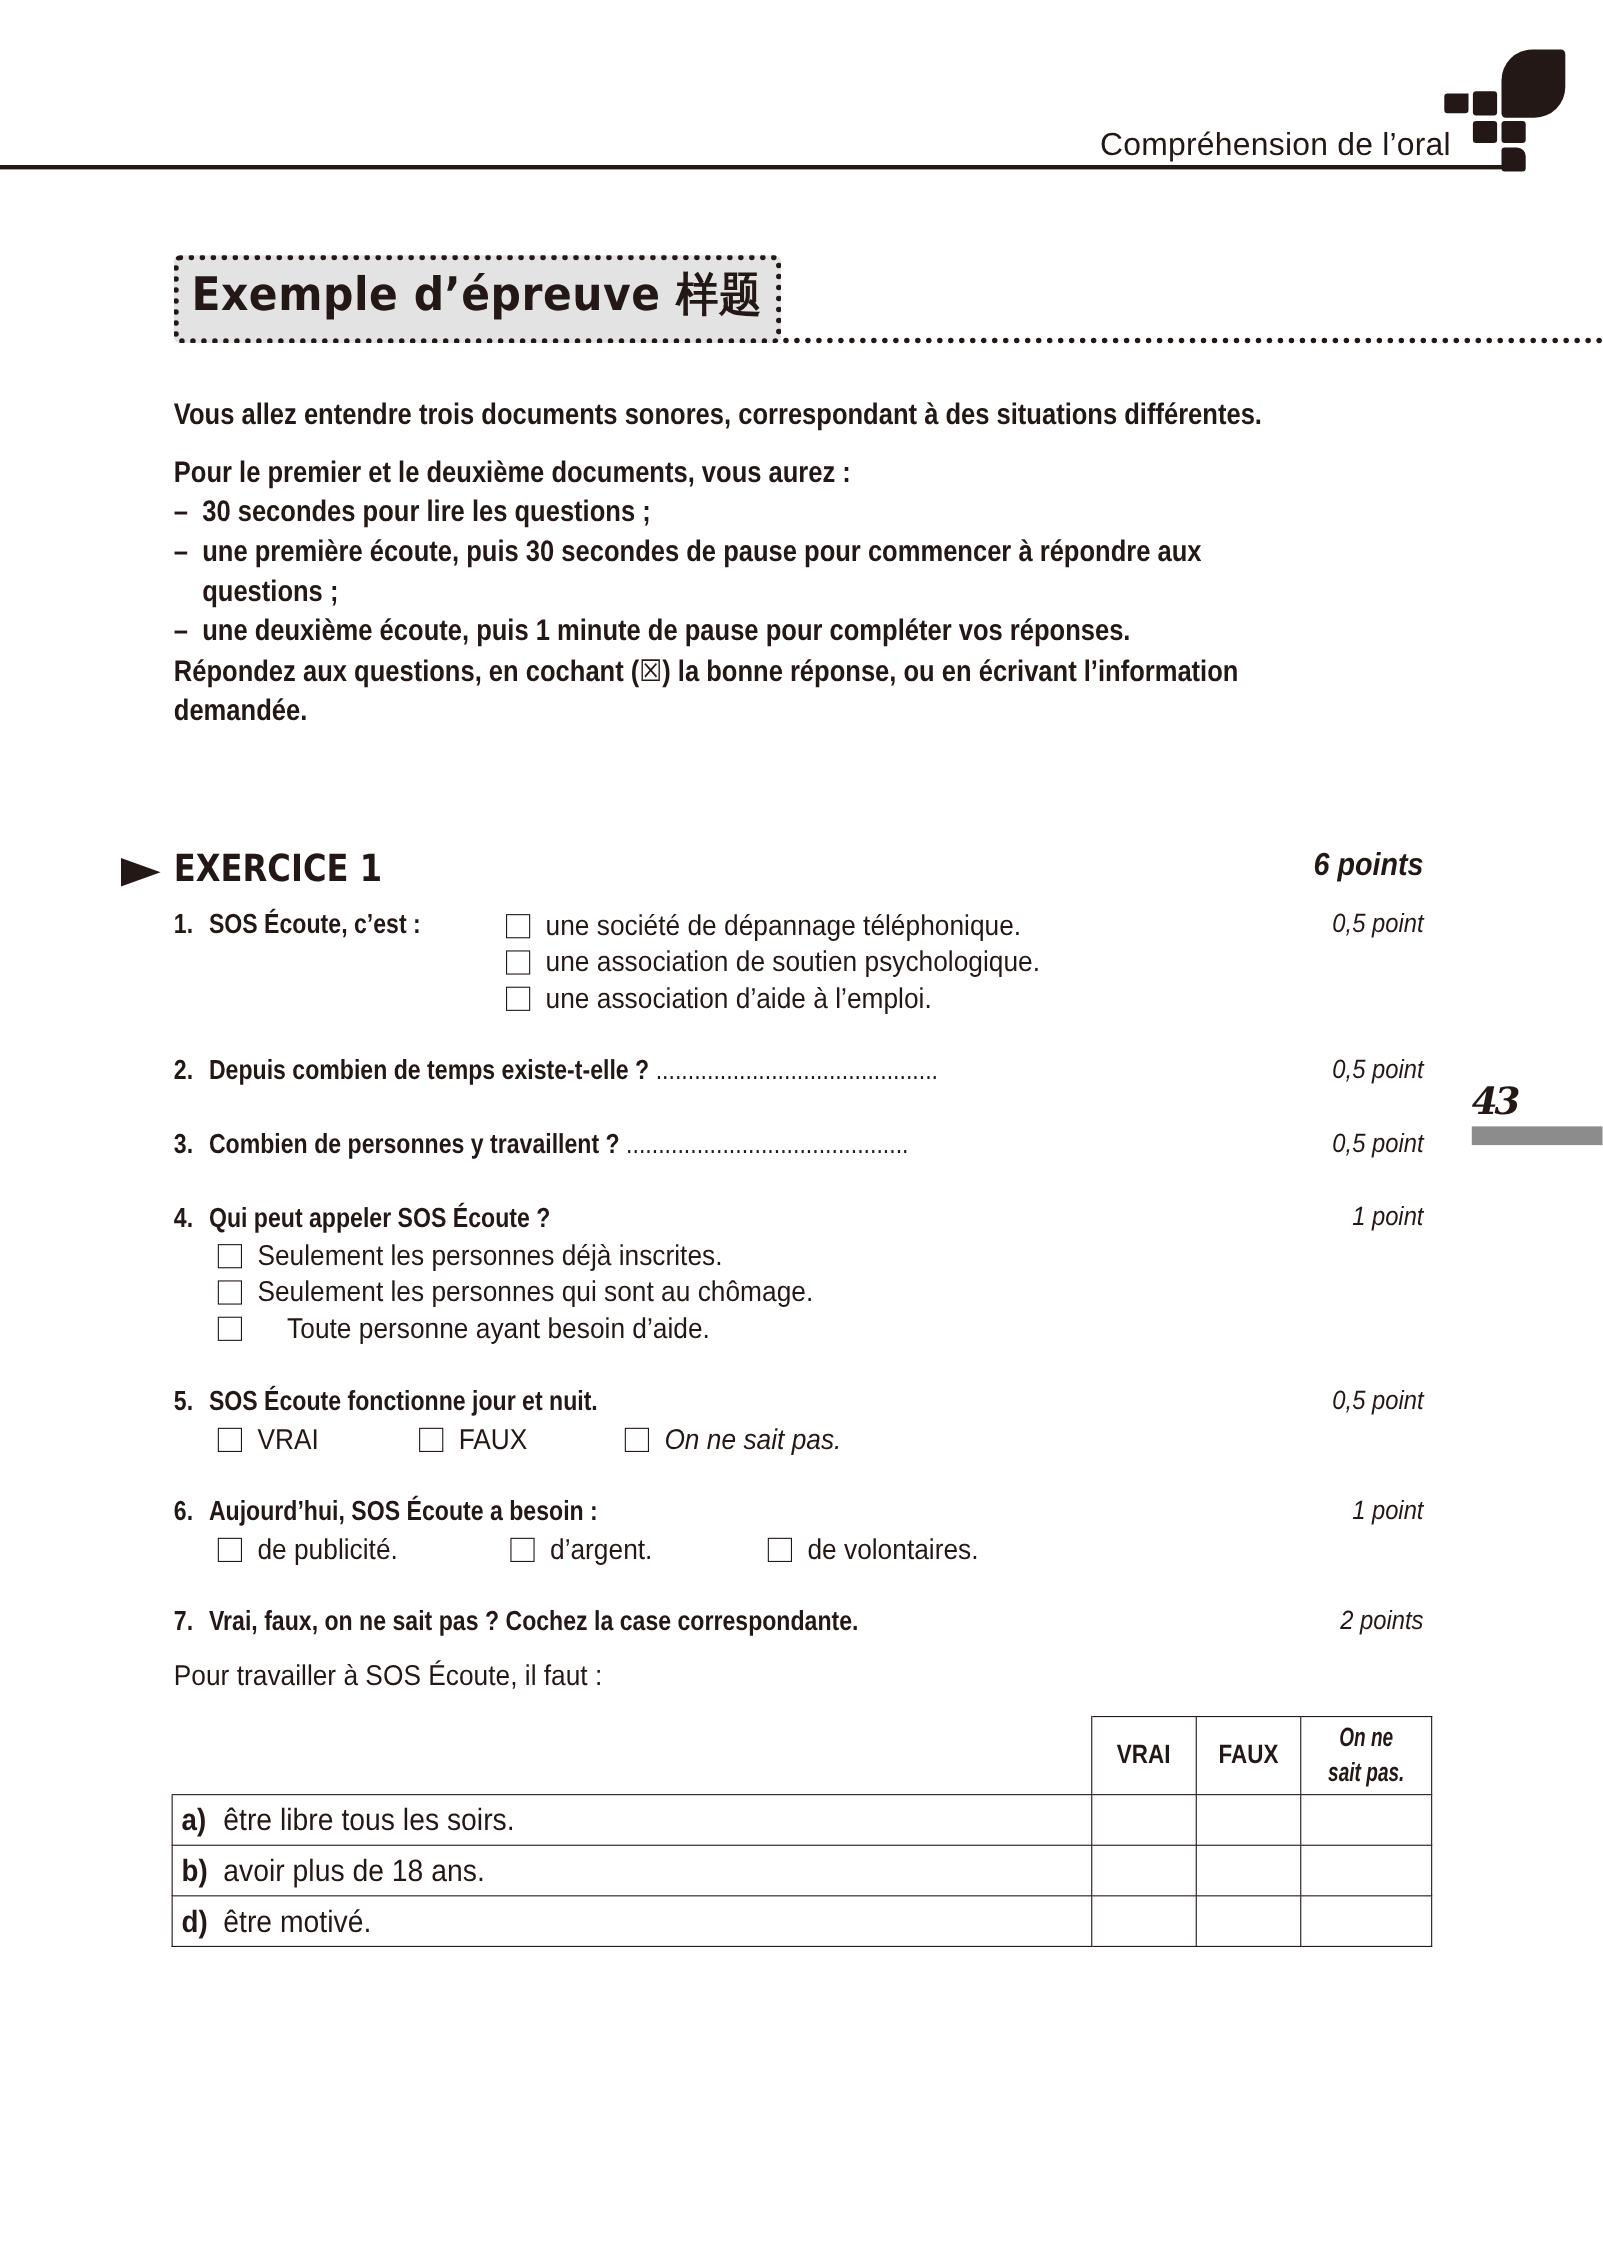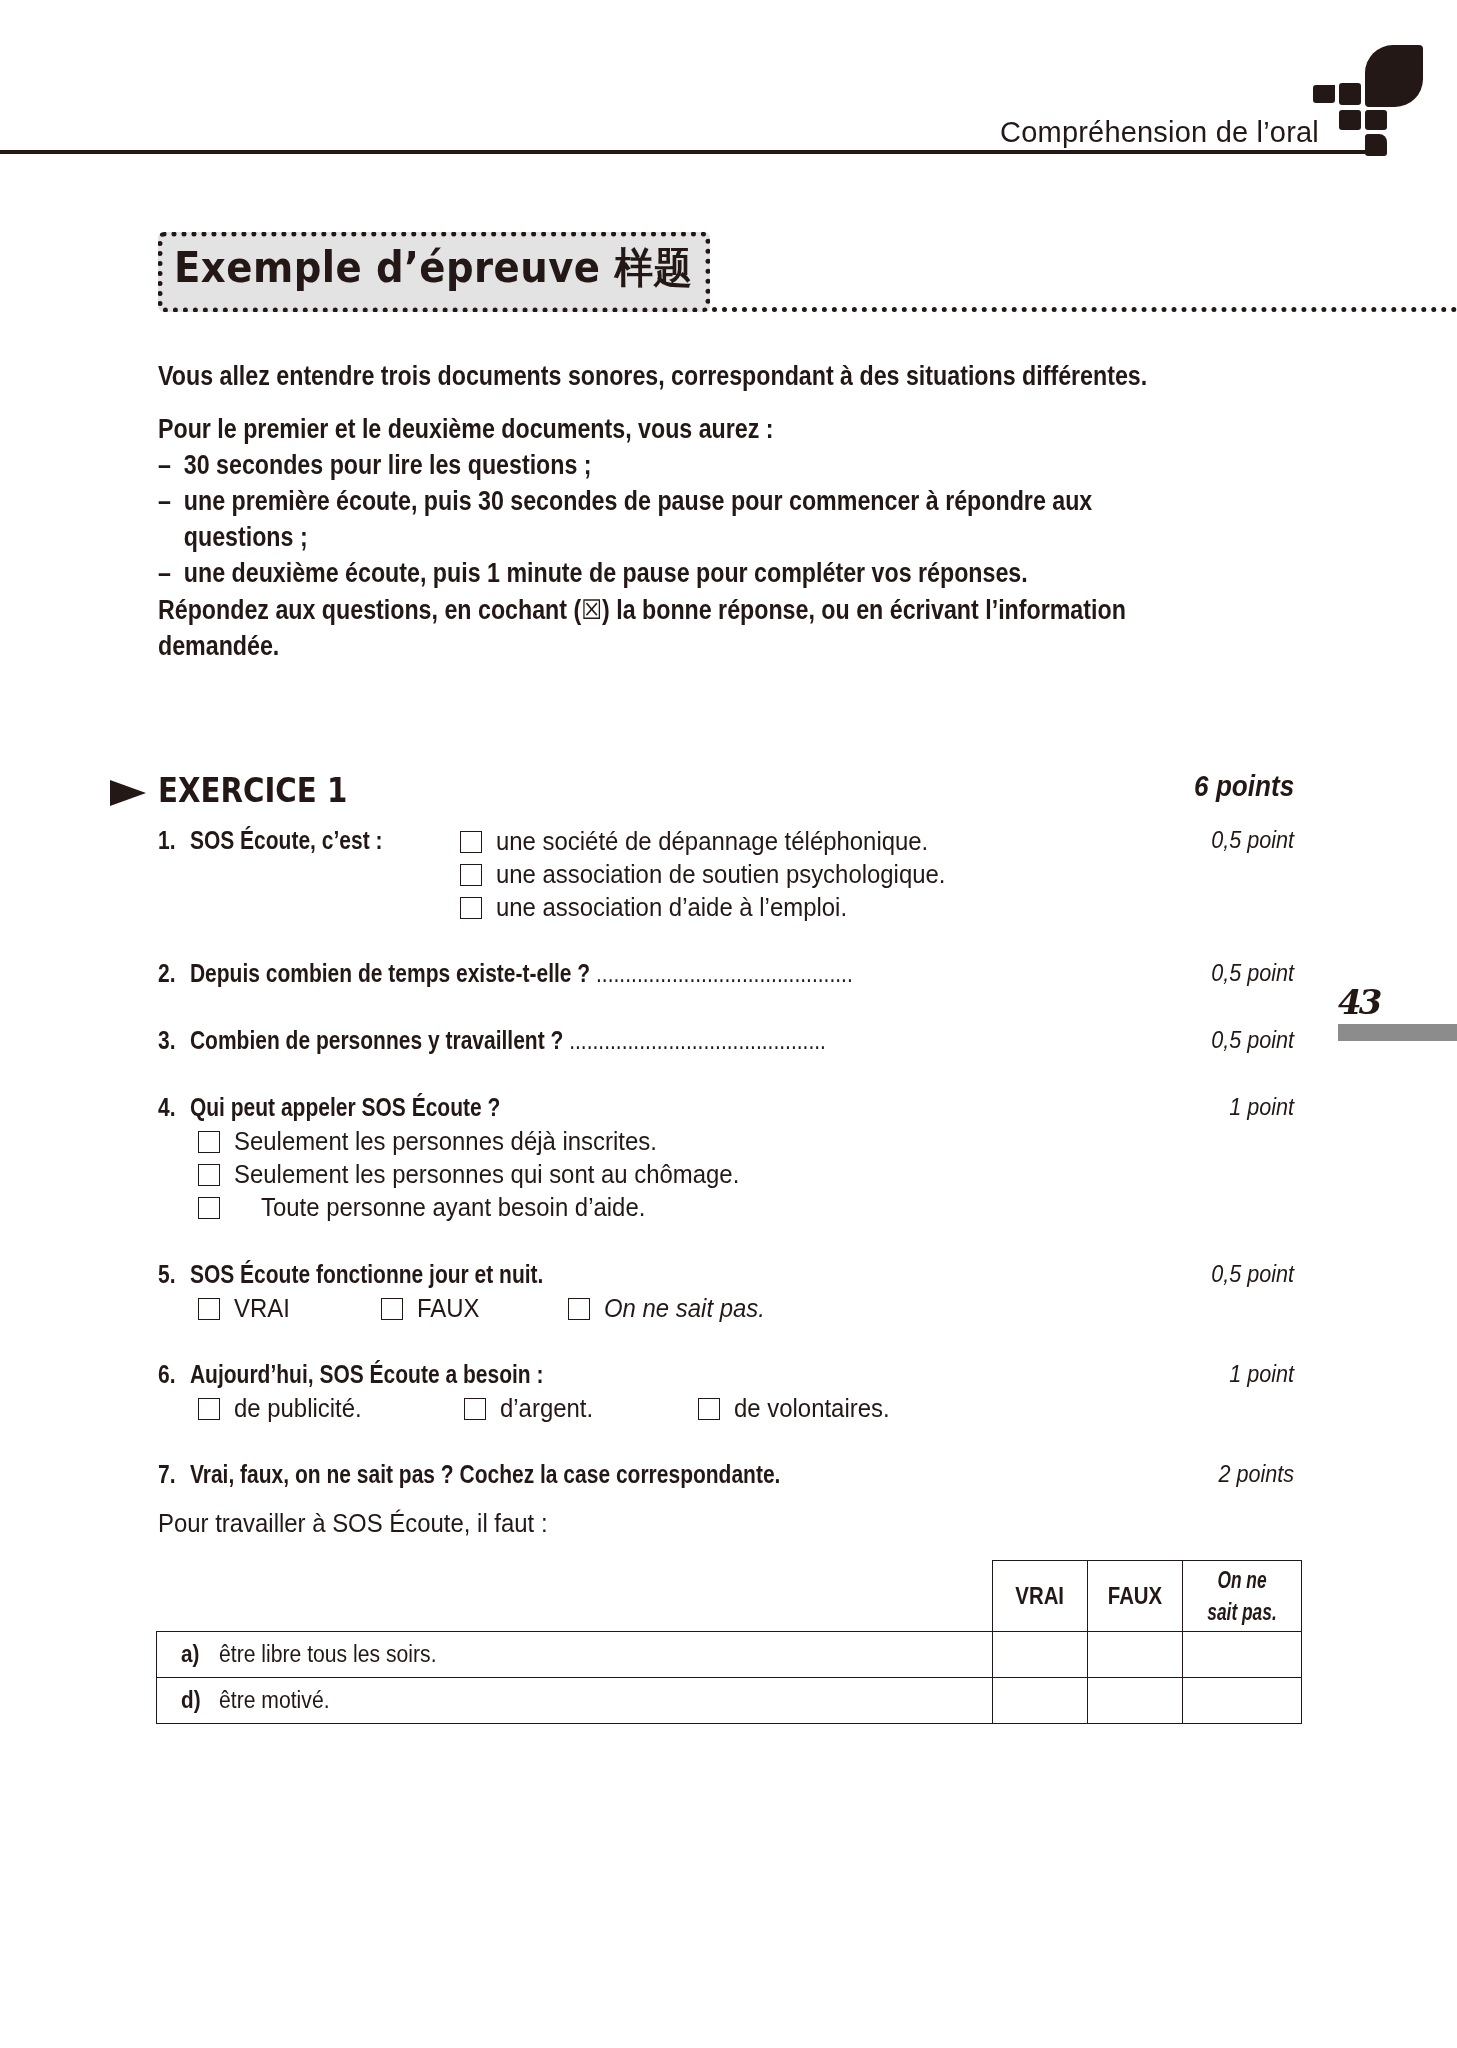--- a/index.html
+++ b/index.html
@@ -37,21 +37,21 @@
   .plain { position: absolute; left: 158px; font-family: "Liberation Sans", sans-serif; font-size: 26px; transform: scaleX(0.92); transform-origin: left; white-space: nowrap; }
 
   
   table.tf { position: absolute; left: 156px; top: 1560px; border-collapse: collapse; }
   table.tf td, table.tf th { border: 1.5px solid #231815; padding: 0; }
   table.tf th { height: 70px; font-family: "Liberation Sans", sans-serif; font-weight: bold; font-size: 24px; text-align: center; vertical-align: middle; }
   table.tf th.blank { border-top: none; border-left: none; }
   table.tf th span { display: inline-block; transform: scaleX(0.85); }
   table.tf th.it span { font-style: italic; line-height: 32px; }
   table.tf td { height: 45px; }
-  table.tf td.stmt { width: 836px; font-family: "Liberation Sans", sans-serif; font-size: 23px; padding-left: 24px; box-sizing: border-box; }
+  table.tf td.stmt { width: 836px; font-family: "Liberation Sans", sans-serif; font-size: 28px; padding-left: 8px; box-sizing: border-box; }
   table.tf td.stmt .lt { font-weight: bold; display: inline-block; width: 38px; transform: scaleX(0.9); transform-origin: left; }
   table.tf td.stmt .st { display: inline-block; transform: scaleX(0.92); transform-origin: left; }
   table.tf td.cell { width: 94px; }
   table.tf td.cell.wide { width: 118px; }
 
   
   .pagenum { position: absolute; left: 1338px; top: 982px; font-family: "DejaVu Serif", serif; font-weight: bold; font-size: 34px; color: #231815; letter-spacing: -3px; font-style: italic; }
   .pagebar { position: absolute; left: 1338px; top: 1024px; width: 119px; height: 17px; background: #8c8c8c; }
 </style>
 </head>
@@ -163,20 +163,26 @@
     <th><span>FAUX</span></th>
     <th class="it"><span><span>On ne</span><br><span>sait pas.</span></span></th>
   </tr>
   <tr>
     <td class="stmt"><span class="lt">a)</span><span class="st">être libre tous les soirs.</span></td>
     <td class="cell"></td>
     <td class="cell"></td>
     <td class="cell wide"></td>
   </tr>
   <tr>
+    <td class="stmt"><span class="lt">b)</span><span class="st">avoir plus de 18 ans.</span></td>
+    <td class="cell"></td>
+    <td class="cell"></td>
+    <td class="cell wide"></td>
+  </tr>
+  <tr>
     <td class="stmt"><span class="lt">d)</span><span class="st">être motivé.</span></td>
     <td class="cell"></td>
     <td class="cell"></td>
     <td class="cell wide"></td>
   </tr>
 </tbody>
   </table>
 
 <div class="pagenum">43</div>
 <div class="pagebar"></div>

